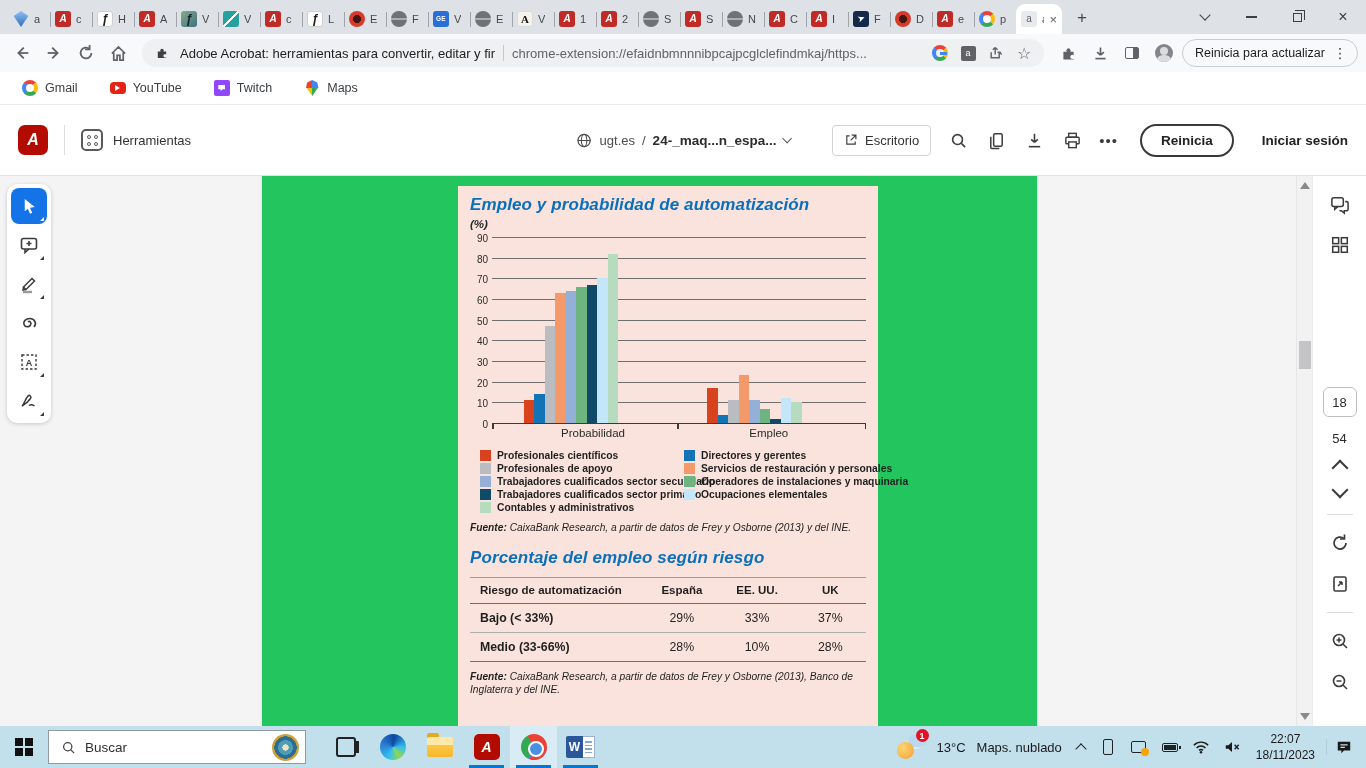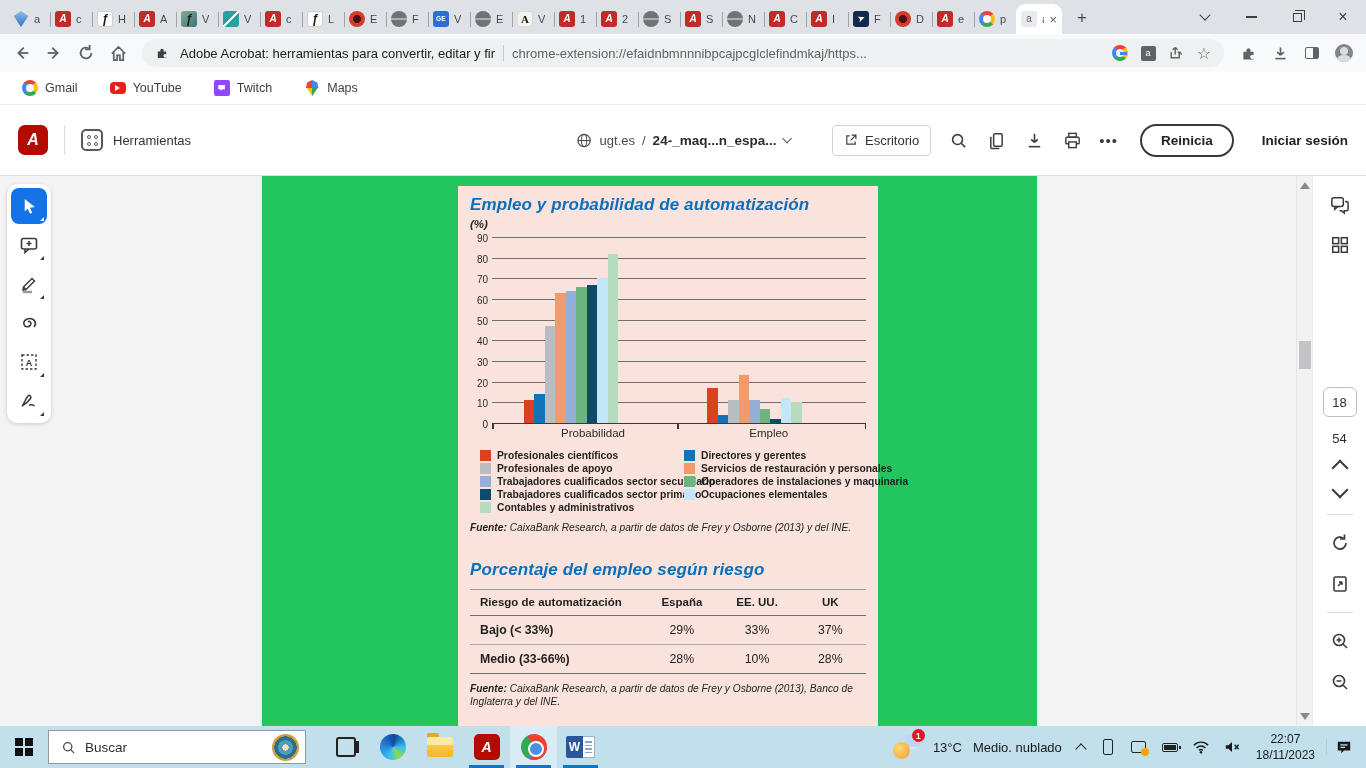--- a/index.html
+++ b/index.html
@@ -118,21 +118,21 @@
   .legend{display:flex;margin-top:10px;padding-left:10px}
   .legcol{display:flex;flex-direction:column;gap:2px}
   .legcol.c1{width:204px}
   .legitem{display:flex;align-items:center;gap:6px}
   .legsw{width:11px;height:11px;flex:none}
   .legtxt{font-size:10.3px;font-weight:700;color:#1f1f1f;white-space:nowrap}
   .src{margin-top:9px;font-size:10.2px;font-style:italic;color:#1f1f1f;line-height:1.25}
   .src b{font-weight:700}
 
   
-  .tbltitle{margin-top:25px}
+  .tbltitle{margin-top:13px}
   .rtable{margin-top:9px;border-top:1px solid #9b9b9b}
   .trow{display:grid;grid-template-columns:44% 19% 19% 18%;align-items:center}
   .trow.head{border-bottom:1.5px solid #6f6f6f;padding:6px 0 7px 0}
   .trow.head span{font-size:11.5px;font-weight:700;color:#1f1f1f}
   .trow.body{border-bottom:1px solid #aeaeae;padding:7px 0}
   .trow.body:last-child{border-bottom:1.5px solid #6f6f6f}
   .trow span{text-align:center;font-size:12.3px;color:#1f1f1f}
   .trow span:first-child{text-align:left;padding-left:10px;font-weight:700}
 
   
@@ -376,20 +376,24 @@
           <path d="M10 3 V12 M10 12 L6 8.5 M10 12 L14 8.5" stroke="#5f6368" stroke-width="2" fill="none"></path>
           <path d="M4 16 H16" stroke="#5f6368" stroke-width="2"></path>
         </svg>
     </div>
     <div class="navicon">
         <span class="sidepanel"></span>
       </div>
     <div class="navicon">
         <span class="avatar"></span>
       </div>
+    <div class="updatepill">
+      <span>Reinicia para actualizar</span>
+      <span class="vdots">⋮</span>
+    </div>
   </div>
 
   <div class="bookmarks" id="bookmarks">
       <div class="bm">
         <span class="fav fav-google"></span>
         <span class="bmlabel">Gmail</span>
       </div>
       <div class="bm">
         <span class="fav fav-youtube"></span>
         <span class="bmlabel">YouTube</span>
@@ -755,21 +759,21 @@
           </span>
         </span>
     </div>
     <div class="tray">
       <span class="weather">
         <span class="cloudb"></span>
           <span class="sun"></span>
         <span class="wbadge">1</span>
       </span>
       <span class="traytxt">13°C</span>
-      <span class="traytxt">Medio. nublado</span>
+      <span class="traytxt">Maps. nublado</span>
       <span class="traychev"></span>
       <span class="trayico">
           <span class="phone"></span>
         </span>
       <span class="trayico">
           <span class="syncsq"></span>
         </span>
       <span class="trayico">
           <span class="battery"></span>
         </span>

